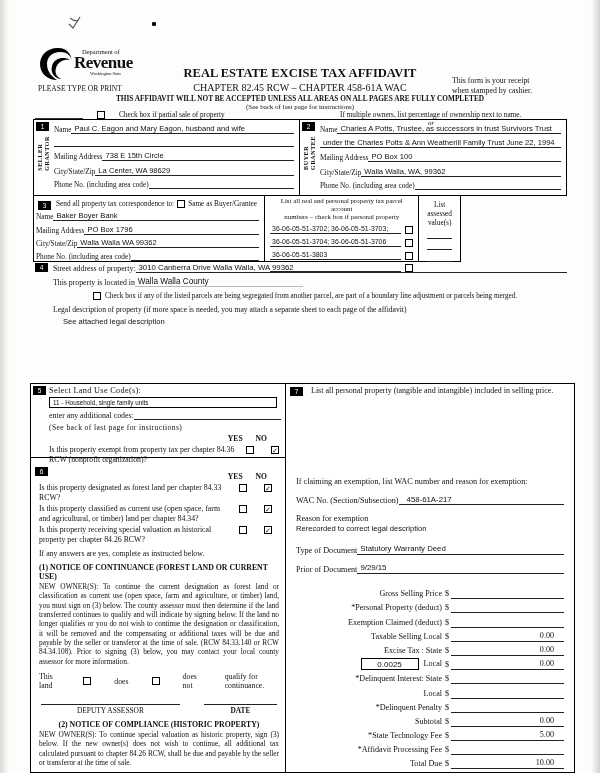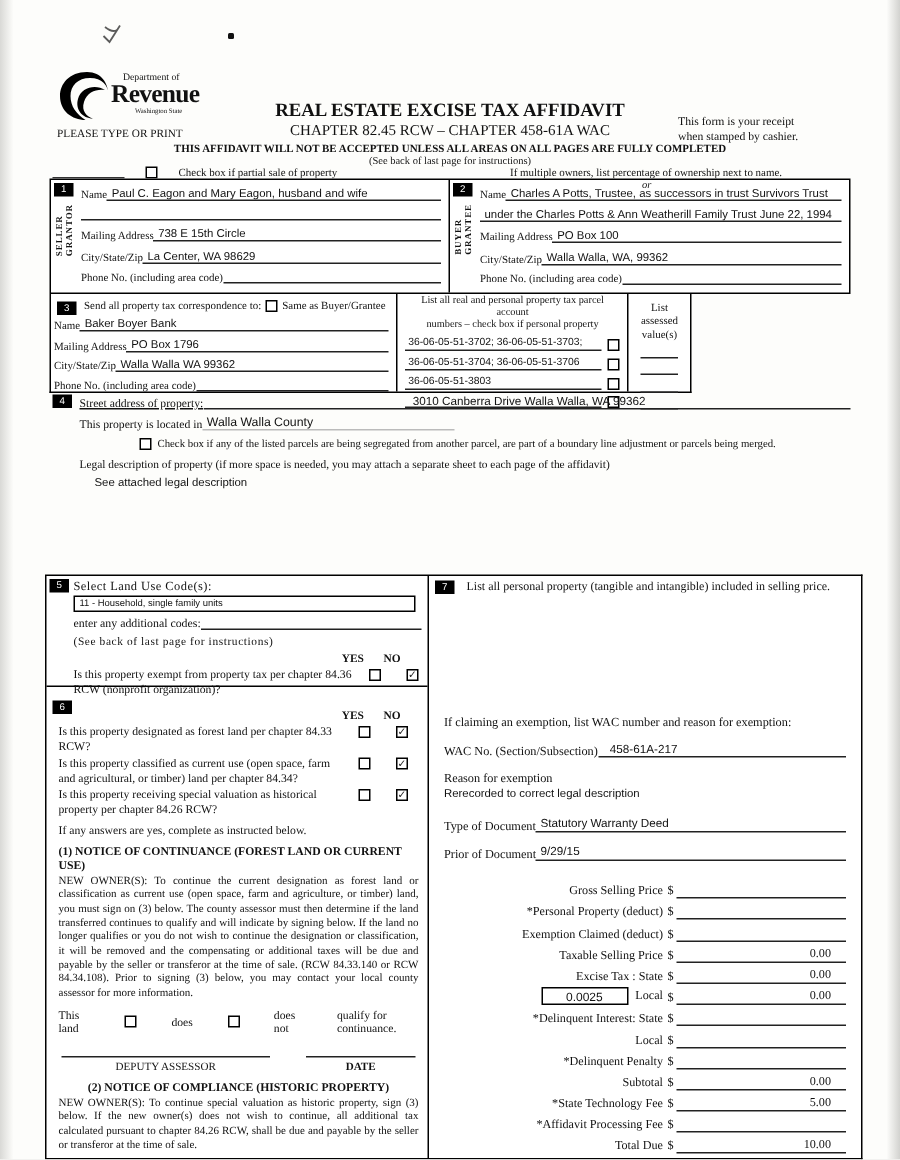--- a/index.html
+++ b/index.html
@@ -266,22 +266,22 @@
       <div class="aline"></div>
       <div class="aline"></div>
       <div class="aline"></div>
       <div class="aline"></div>
     </div>
   </div>
 
   <div class="abs" id="sec4">
     <div class="row1">
       <span class="badge">4</span>
-      <span class="flabel" style="font-size:7.8px;text-decoration:underline;">Street address of property:</span>
-      <span class="fill" style="font-size:7.8px;text-align:center;">3010 Canberra Drive Walla Walla, WA 99362</span>
+      <span class="flabel" style="font-size:7.8px;">Street address of property:</span>
+      <span class="fill" style="font-size:7.8px;">3010 Canberra Drive Walla Walla, WA 99362</span>
     </div>
     <div class="frow" style="margin-left:20px; margin-top:4px; width:250px;">
       <span class="flabel" style="font-size:7.8px;">This property is located in</span>
       <span class="fill" style="font-size:8.2px; border-bottom-color:#bbb;">Walla Walla County</span>
     </div>
     <div id="seg-row">
       <span class="cb"></span>
       <span>Check box if any of the listed parcels are being segregated from another parcel, are part of a boundary line adjustment or parcels being merged.</span>
     </div>
     <div id="legal-lbl">Legal description of property (if more space is needed, you may attach a separate sheet to each page of the affidavit)</div>
@@ -394,21 +394,21 @@
         <span class="mlabel">*Personal Property (deduct)</span>
           <span class="msym">$</span>
         <span class="mline"></span>
       </div>
       <div class="mrow">
         <span class="mlabel">Exemption Claimed (deduct)</span>
           <span class="msym">$</span>
         <span class="mline"></span>
       </div>
       <div class="mrow">
-        <span class="mlabel">Taxable Selling Price</span>
+        <span class="mlabel">Taxable Selling Local</span>
           <span class="msym">$</span>
         <span class="mline">0.00</span>
       </div>
       <div class="mrow">
         <span class="mlabel">Excise Tax : State</span>
           <span class="msym">$</span>
         <span class="mline">0.00</span>
       </div>
       <div class="mrow">
         <span class="mlabel">

